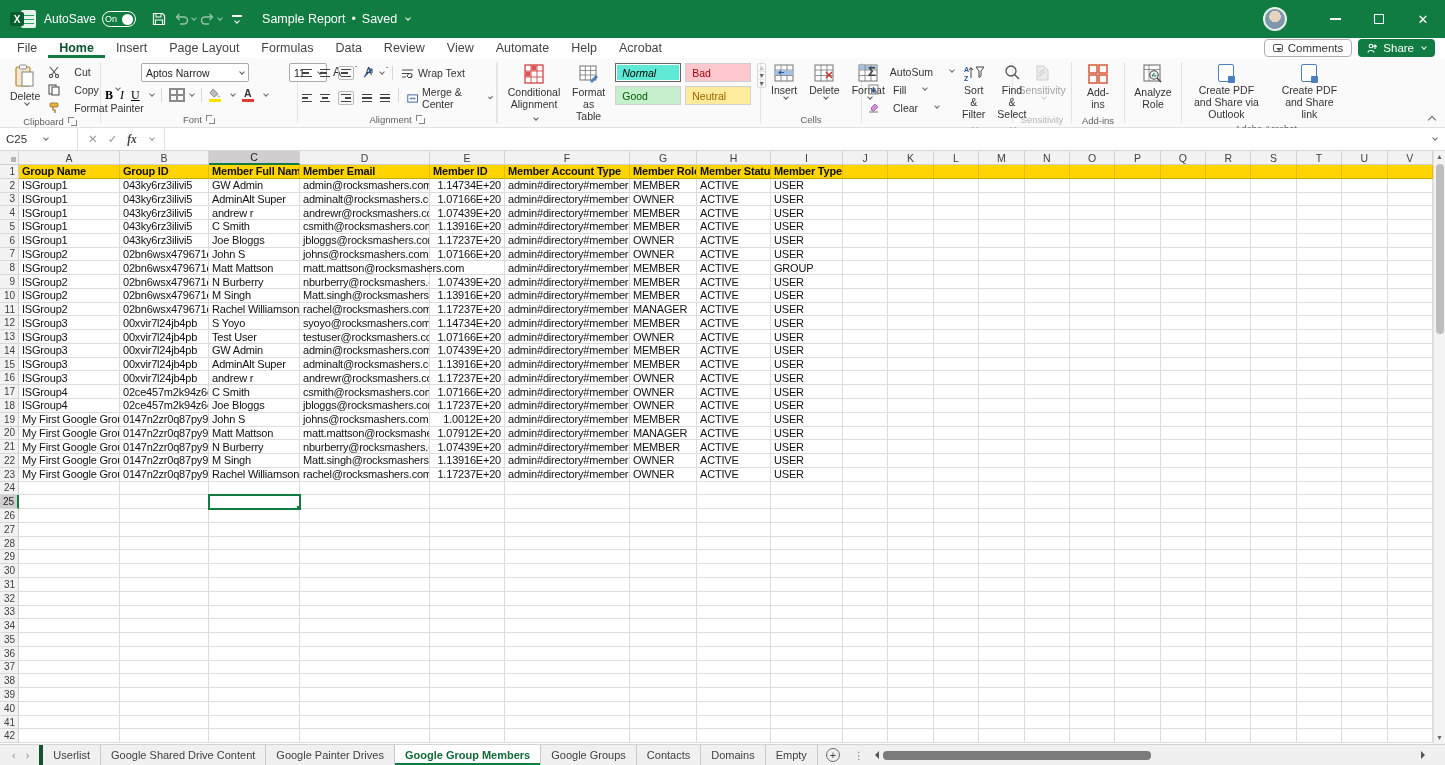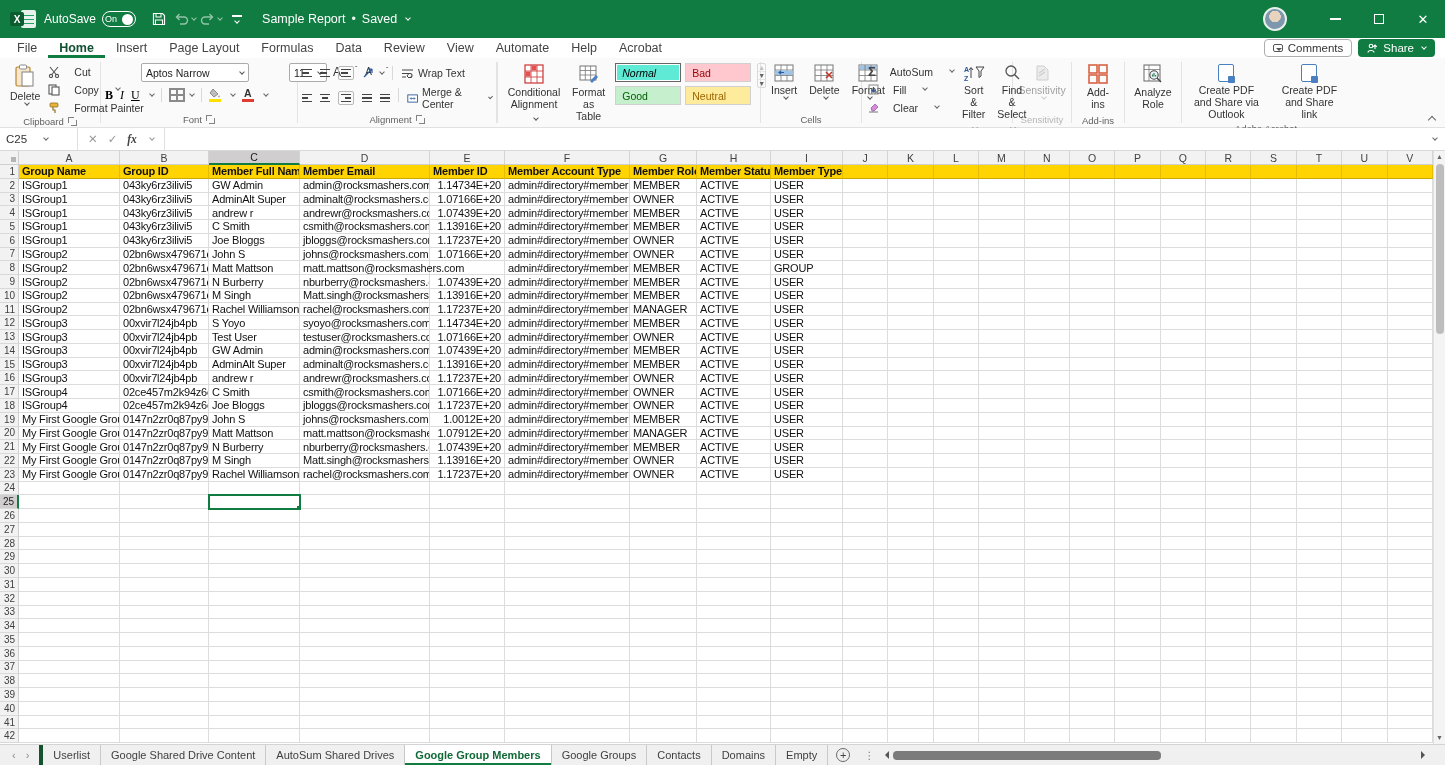--- a/index.html
+++ b/index.html
@@ -1726,21 +1726,21 @@
   </div>
 
   <div class="bottombar">
     <div class="navarrows">
       <span>‹</span>
       <span>›</span>
     </div>
     <div class="sheettabs" id="sheettabs">
         <div class="stab">Userlist</div>
         <div class="stab">Google Shared Drive Content</div>
-        <div class="stab">AutoSum Shared Drives</div>
+        <div class="stab">Google Painter Drives</div>
         <div class="stab active">Google Group Members</div>
         <div class="stab">Google Groups</div>
         <div class="stab">Contacts</div>
         <div class="stab">Domains</div>
         <div class="stab">Empty</div>
       </div>
     <div class="addsheet">
         <span class="circle">+</span>
       </div>
     <div class="grabber">⋮</div>

